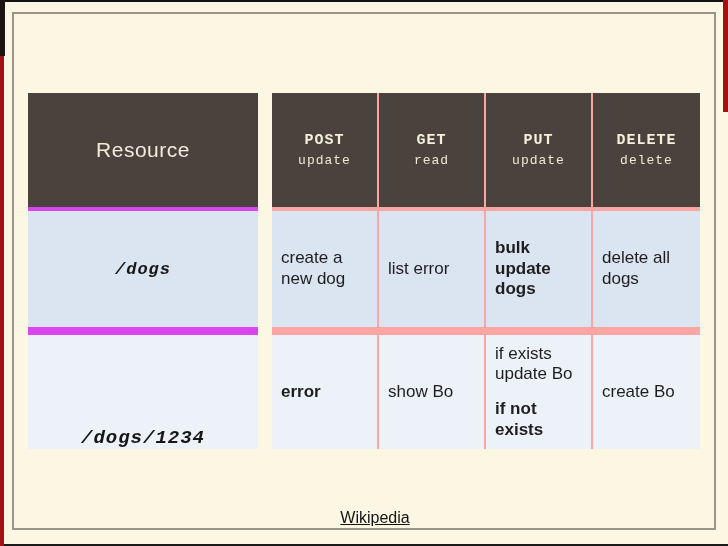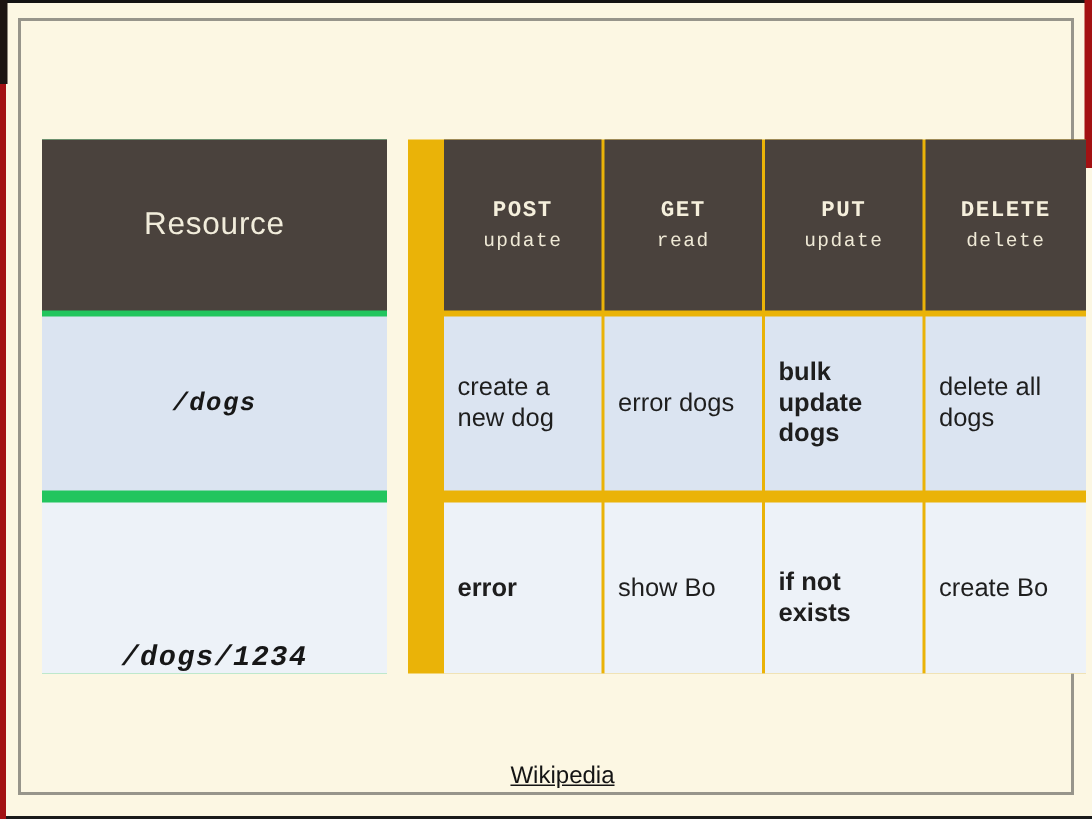--- a/index.html
+++ b/index.html
@@ -16,29 +16,28 @@
   .edge-right{position:absolute;right:0;top:0;width:5px;height:112px;background:#a31113;}
   
   .slide-frame{
     position:absolute;left:12px;top:12px;width:704px;height:518px;
     border:2px solid #97958b;box-sizing:border-box;background:transparent;
   }
   
   .resource-col{
     position:absolute;left:28px;top:93px;width:230px;height:356px;
     display:grid;grid-template-rows:114px 4px 116px 8px 114px;
-    background:#22c55e;
+    background:#d946ef;
   }
   .methods-block{
     position:absolute;left:272px;top:93px;width:428px;height:356px;
     display:grid;
     grid-template-columns:105px 2px 105px 2px 105px 2px 107px;
     grid-template-rows:114px 4px 116px 8px 114px;
-    background:#eab308;
-    padding-left:24px;
+    background:#fca5a5;
   }
   .cell{box-sizing:border-box;display:flex;flex-direction:column;justify-content:center;}
   .hdr{
     background:#4a423d;color:#f5efdc;align-items:center;text-align:center;
   }
   .resource-hdr{font-size:21px;letter-spacing:.5px;color:#f1ecdb;}
   .m-name{font-family:"Liberation Mono", monospace;font-weight:bold;font-size:15px;letter-spacing:1px;}
   .m-verb{font-family:"Liberation Mono", monospace;font-size:13px;letter-spacing:1px;margin-top:4px;color:#efe9d6;}
   .row1{background:#dbe4f1;}
   .row2{background:#edf2f8;}
@@ -99,36 +98,37 @@
   </div>
   <div class="cell hdr" style="grid-column:7;grid-row:1">
     <div class="m-name">DELETE</div>
     <div class="m-verb">delete</div>
   </div>
 
   <div class="cell row1 body-cell" style="grid-column:1;grid-row:3">
     <span>create a new dog</span>
   </div>
   <div class="cell row1 body-cell" style="grid-column:3;grid-row:3">
-    <span>error dogs</span>
+    <span>list error</span>
   </div>
   <div class="cell row1 body-cell" style="grid-column:7;grid-row:3">
     <span>delete all dogs</span>
   </div>
   <div class="cell row1 body-cell bold" style="grid-column:5;grid-row:3">
     <span>bulk update dogs</span>
   </div>
 
   <div class="cell row2 body-cell bold" style="grid-column:1;grid-row:5">
     <span>error</span>
   </div>
   <div class="cell row2 body-cell" style="grid-column:3;grid-row:5">
     <span>show Bo</span>
   </div>
   <div class="cell row2 body-cell" style="grid-column:5;grid-row:5">
+    <span>if exists update Bo</span>
     <span class="gap-line"></span>
     <span class="bold">if not exists</span>
   </div>
   <div class="cell row2 body-cell" style="grid-column:7;grid-row:5">
     <span>create Bo</span>
   </div>
 </div>
 
 <div class="wiki-link">
   <a href="#">Wikipedia</a>

